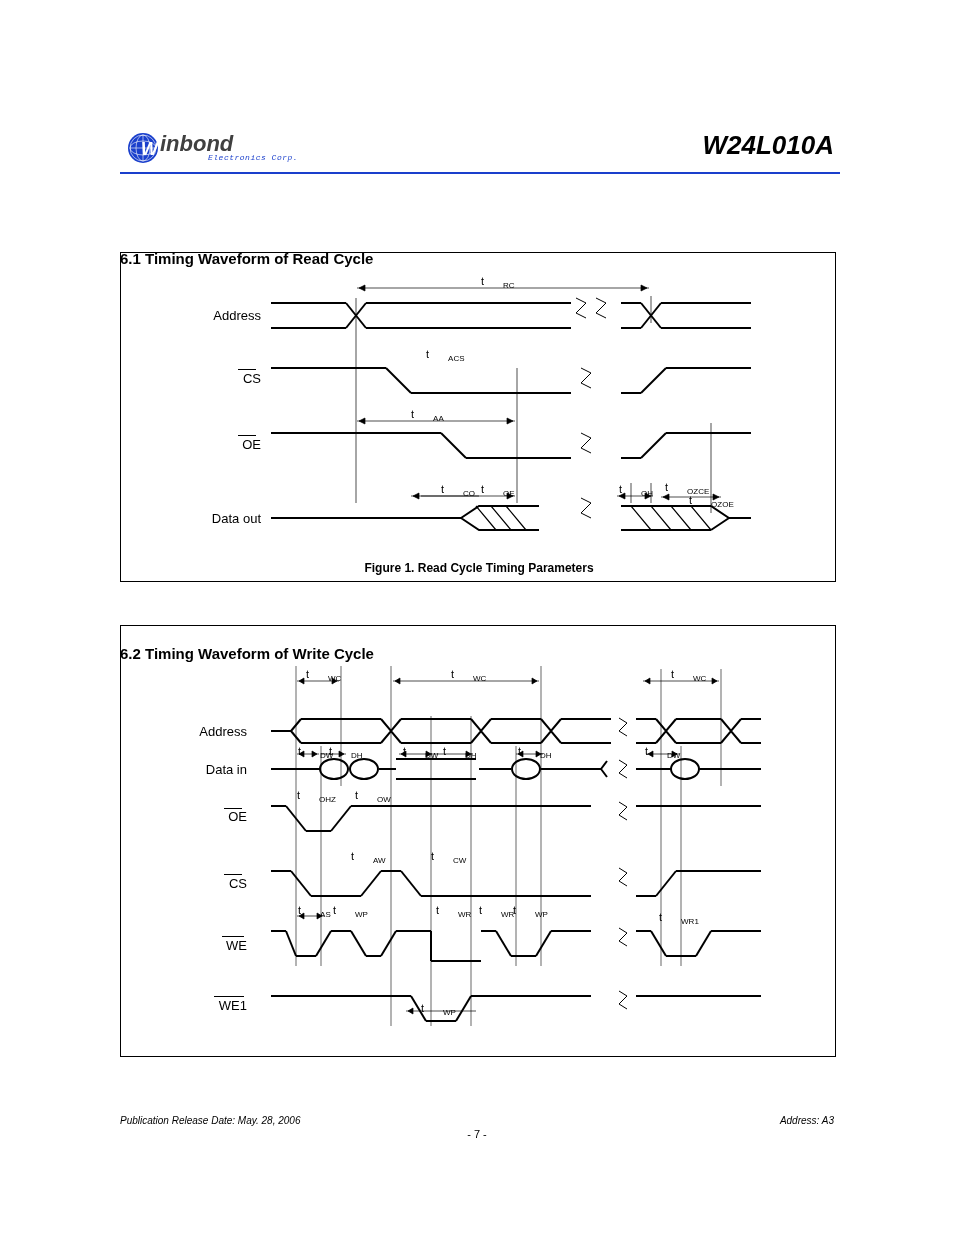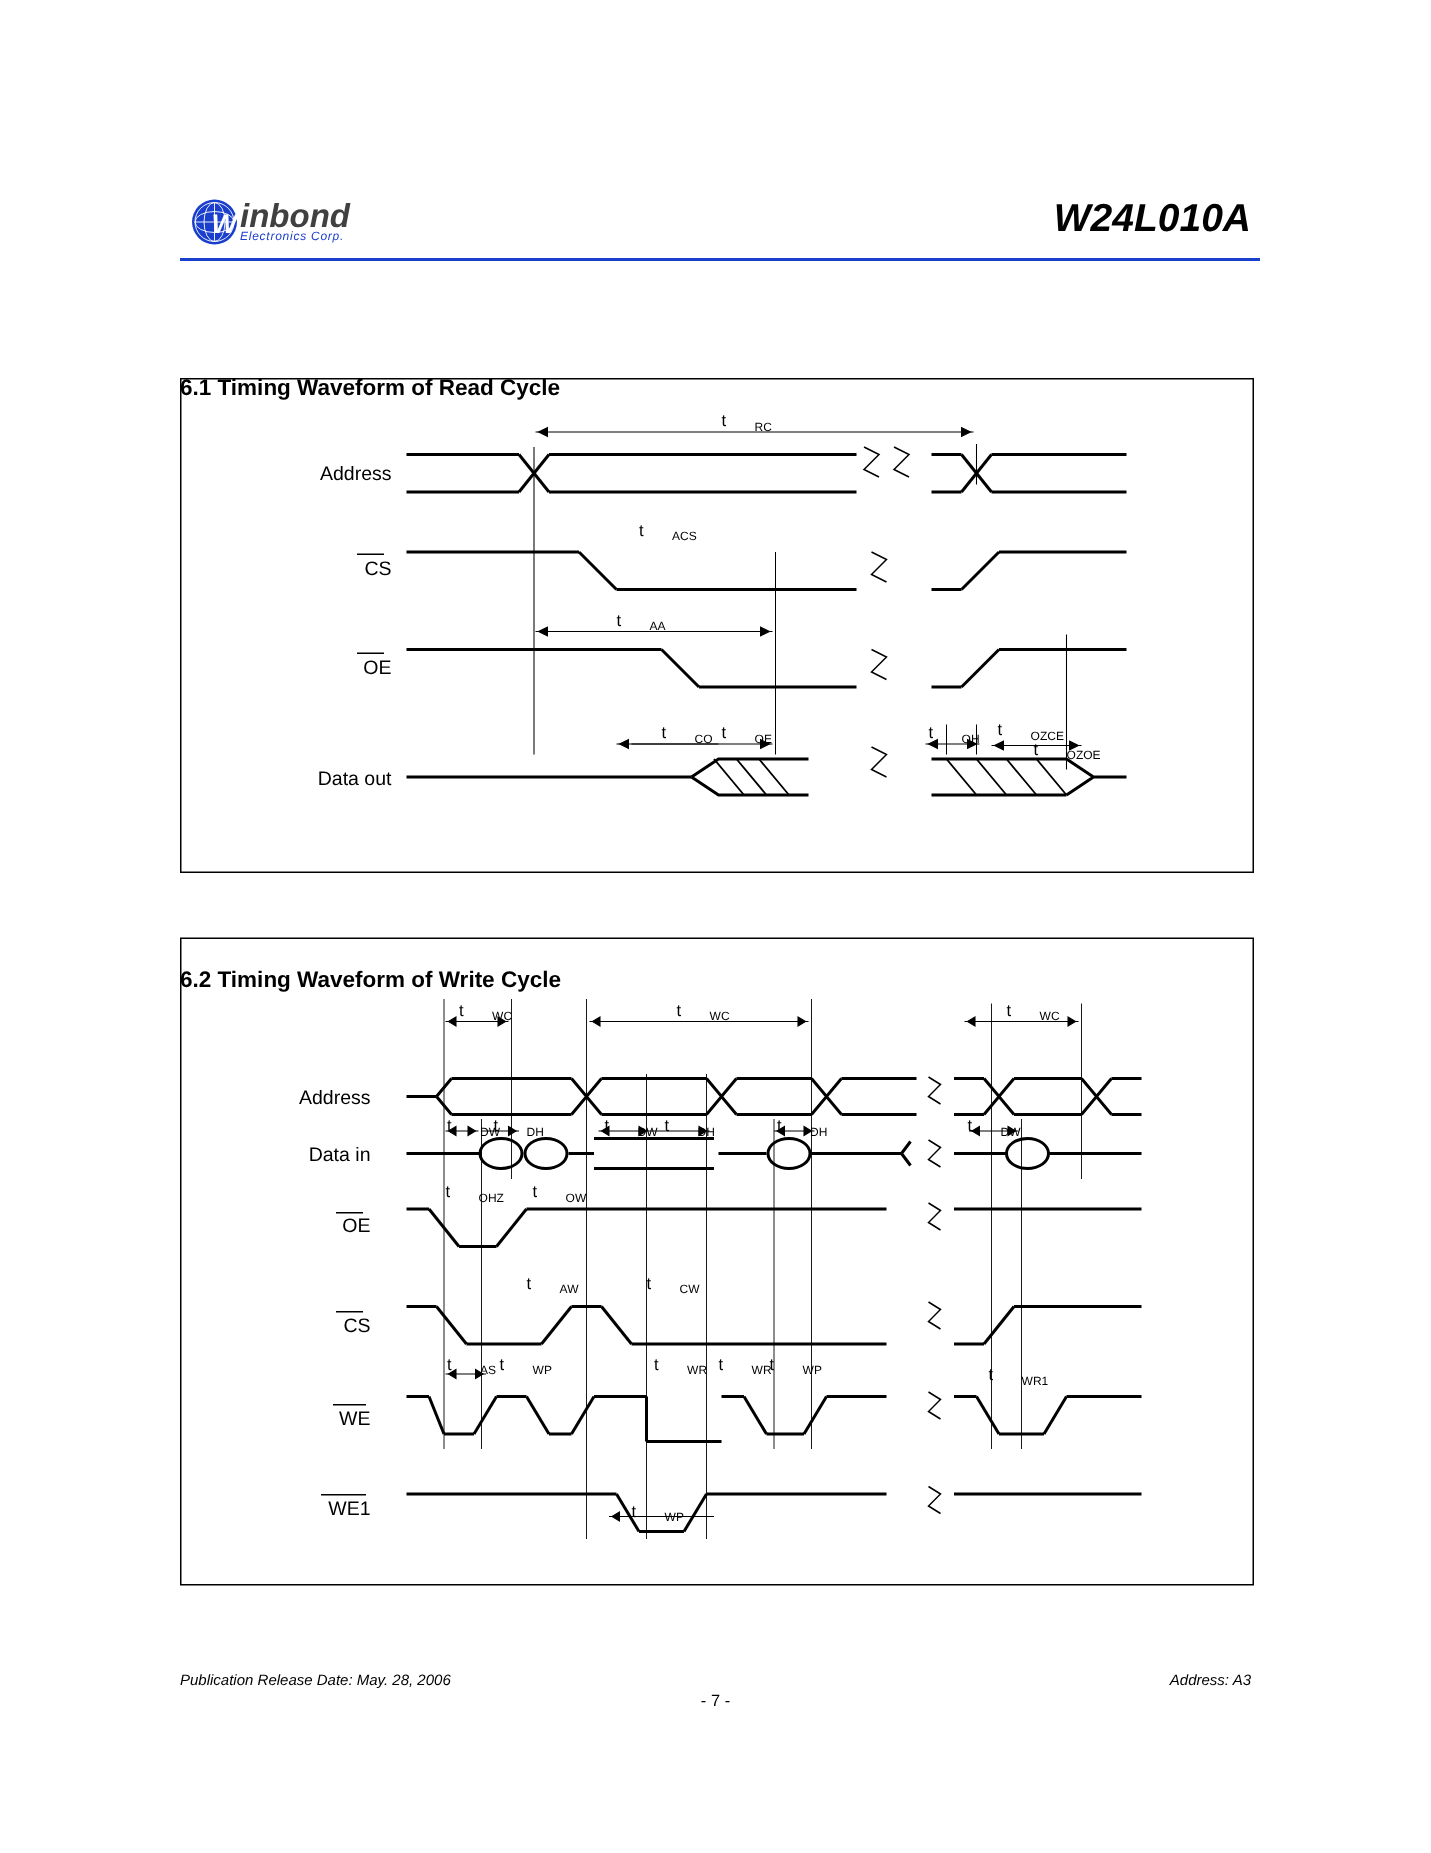--- a/index.html
+++ b/index.html
@@ -32,25 +32,26 @@
   }
   .logo-text {
     font-family: Arial, sans-serif;
     font-weight: bold;
     font-style: italic;
     font-size: 22px;
     color: #404040;
     line-height: 0.9;
   }
   .logo-sub {
-    font-family: Liberation Sans, sans-serif;
+    font-family: Liberation Mono, monospace;
     font-size: 8px;
     color: #1a3fcc;
     font-style: italic;
     letter-spacing: 0.5px;
+    margin-left: 48px;
   }
   .header-rule {
     position: absolute;
     left: 120px;
     top: 172px;
     width: 720px;
     height: 2px;
     background: #1a3fcc;
   }
   .part-number {
@@ -245,20 +246,21 @@
 
     <div class="tlabel" style="top:22px;left:360px">t<span class="sub">RC</span></div>
     <div class="tlabel" style="top:95px;left:305px">t<span class="sub">ACS</span></div>
     <div class="tlabel" style="top:155px;left:290px">t<span class="sub">AA</span></div>
     <div class="tlabel" style="top:230px;left:320px">t<span class="sub">CO</span></div>
     <div class="tlabel" style="top:230px;left:360px">t<span class="sub">OE</span></div>
     <div class="tlabel" style="top:230px;left:498px">t<span class="sub">OH</span></div>
     <div class="tlabel" style="top:228px;left:544px">t<span class="sub">OZCE</span></div>
     <div class="tlabel" style="top:241px;left:568px">t<span class="sub">OZOE</span></div>
 
+    <div class="caption" style="bottom:6px;left:108px">Figure 1. Read Cycle Timing Parameters</div>
   </div>
 
   <div class="tbox tbox2">
     <svg width="716" height="432">
 
       <g stroke="#000" stroke-width="2" fill="none">
 
         <line x1="150" y1="105" x2="170" y2="105"></line>
           <path d="M170 105 l10 -12 M170 105 l10 12"></path>
         <line x1="180" y1="93" x2="260" y2="93"></line>

